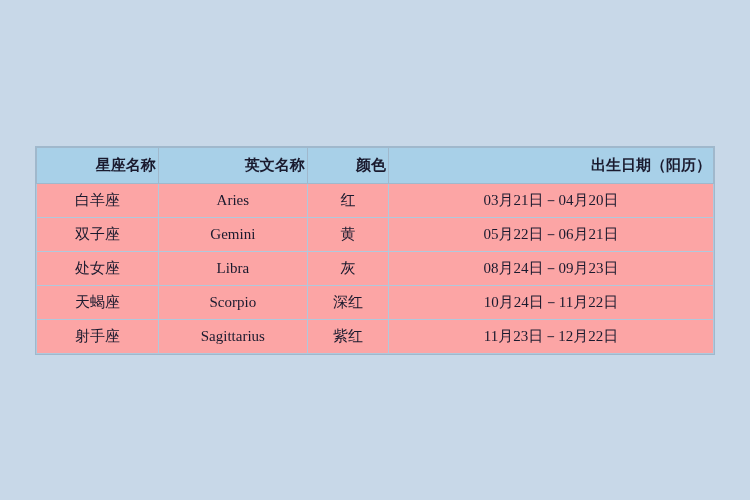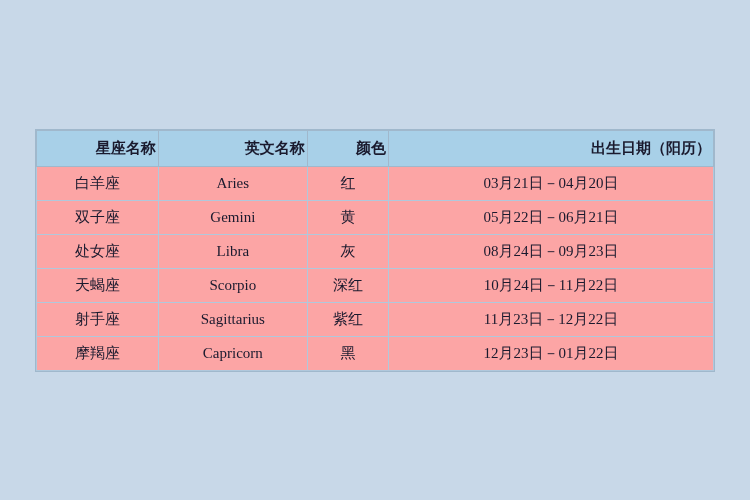--- a/index.html
+++ b/index.html
@@ -96,21 +96,15 @@
           <td>Scorpio</td>
           <td>深红</td>
           <td>10月24日－11月22日</td>
         </tr>
         <tr>
           <td>射手座</td>
           <td>Sagittarius</td>
           <td>紫红</td>
           <td>11月23日－12月22日</td>
         </tr>
-        <tr>
-          <td>摩羯座</td>
-          <td>Capricorn</td>
-          <td>黑</td>
-          <td>12月23日－01月22日</td>
-        </tr>
       </tbody>
   </table>
 </div>
 
 </body></html>

